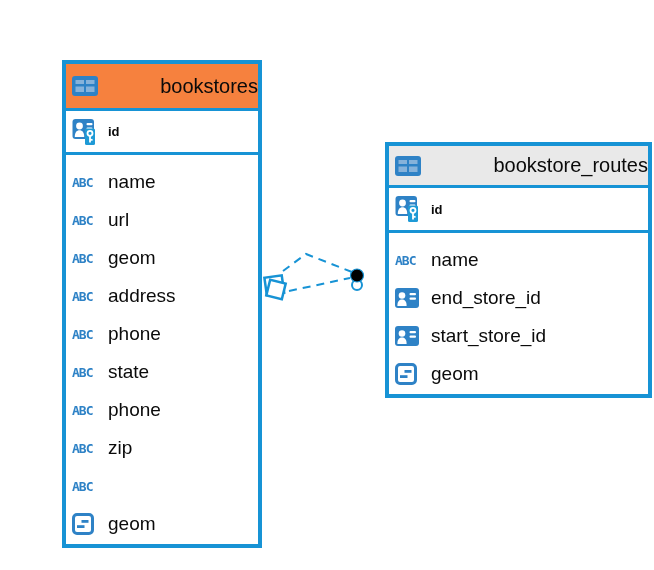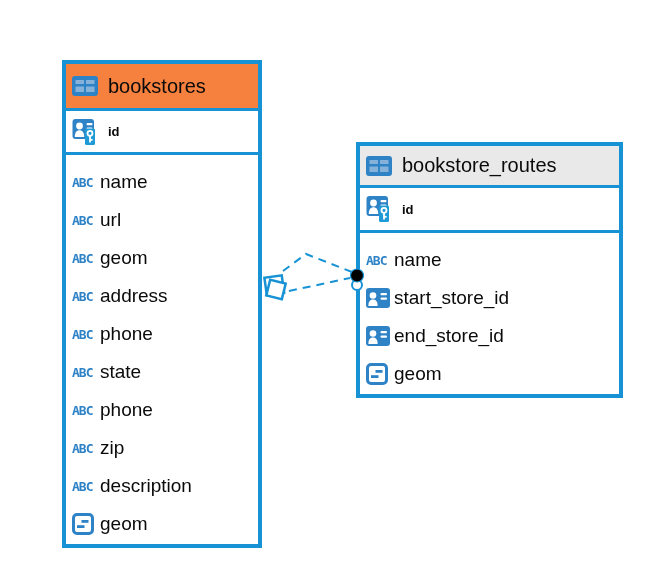--- a/index.html
+++ b/index.html
@@ -15,37 +15,37 @@
   body{
     width:654px;height:570px;position:relative;background:#ffffff;
     font-family:"Liberation Sans",sans-serif;color:var(--text);
     overflow:hidden;
   }
   .entity{
     position:absolute;box-sizing:border-box;background:#ffffff;
     border:4px solid var(--accent);
   }
   .t-bookstores{left:62px;top:60px;width:200px;height:488px;}
-  .t-routes{left:356px;top:142px;width:267px;height:256px;}
+  .t-routes{left:385px;top:142px;width:267px;height:256px;}
   .thead{
     display:flex;align-items:center;gap:8px;padding-left:6px;
-    border-bottom:3px solid var(--accent);font-size:20px;
+    border-bottom:3px solid var(--accent);font-size:20px;justify-content:space-between;
   }
   .t-bookstores .thead{height:44px;background:var(--orange);}
   .t-routes .thead{height:39px;background:var(--gray);}
   .pkrow{
     display:flex;align-items:center;gap:8px;padding-left:6px;
     border-bottom:3px solid var(--accent);
     font-weight:bold;font-size:13px;
   }
   .t-bookstores .pkrow{height:41px;}
   .t-routes .pkrow{height:42px;}
   .tbody{padding-top:8px;}
   .crow{
-    display:flex;align-items:center;height:38px;
+    display:flex;align-items:center;gap:8px;height:38px;
     padding-left:6px;font-size:19px;
   }
   .icon{
     flex:0 0 28px;width:28px;display:flex;align-items:center;
     justify-content:flex-start;
   }
   .abc{
     font-family:"DejaVu Sans Mono",monospace;font-weight:bold;
     font-size:13px;letter-spacing:-1px;color:var(--icon-blue);
     line-height:1;
@@ -138,21 +138,20 @@
     <div class="crow">
       <span class="icon abc">ABC</span>
       <span class="label">phone</span>
     </div>
     <div class="crow">
       <span class="icon abc">ABC</span>
       <span class="label">zip</span>
     </div>
     <div class="crow">
       <span class="icon abc">ABC</span>
-      <span class="label">description</span>
     </div>
     <div class="crow">
       <span class="icon">
         <svg width="22" height="22">
             <use href="#def-object-icon"></use>
           </svg>
       </span>
       <span class="label">geom</span>
     </div>
   </div>
@@ -179,29 +178,29 @@
     <div class="crow">
       <span class="icon abc">ABC</span>
       <span class="label">name</span>
     </div>
     <div class="crow">
       <span class="icon">
         <svg width="24" height="20">
             <use href="#def-person-icon"></use>
           </svg>
       </span>
-      <span class="label">start_store_id</span>
+      <span class="label">end_store_id</span>
     </div>
     <div class="crow">
       <span class="icon">
         <svg width="24" height="20">
             <use href="#def-person-icon"></use>
           </svg>
       </span>
-      <span class="label">end_store_id</span>
+      <span class="label">start_store_id</span>
     </div>
     <div class="crow">
       <span class="icon">
         <svg width="22" height="22">
             <use href="#def-object-icon"></use>
           </svg>
       </span>
       <span class="label">geom</span>
     </div>
   </div>

